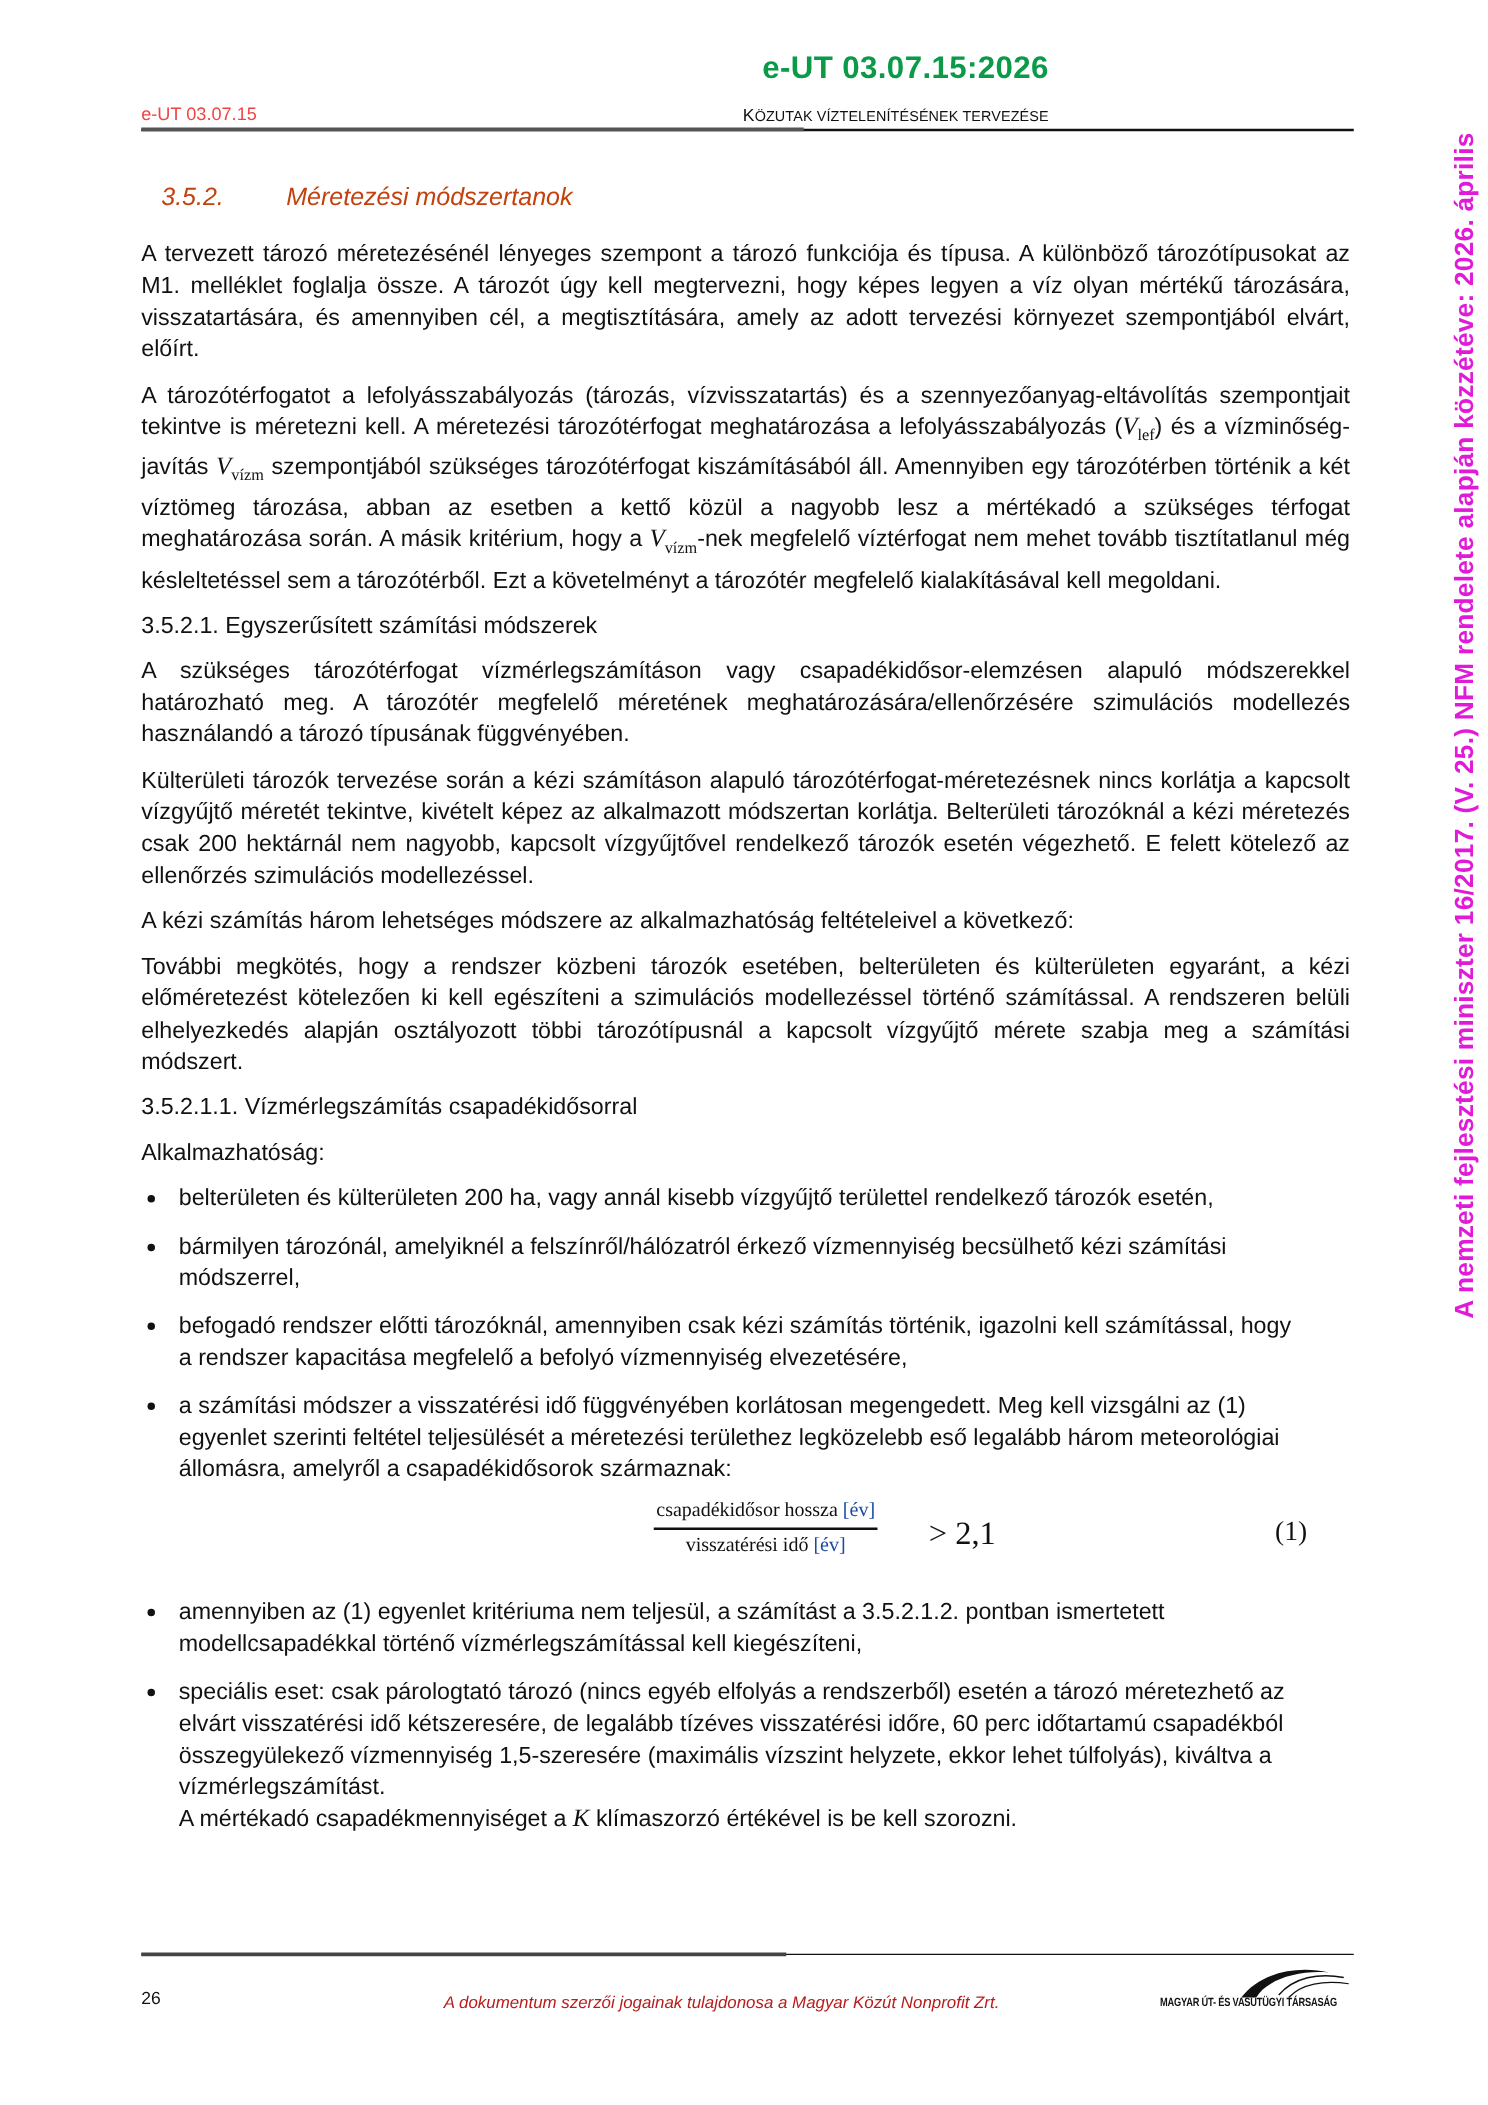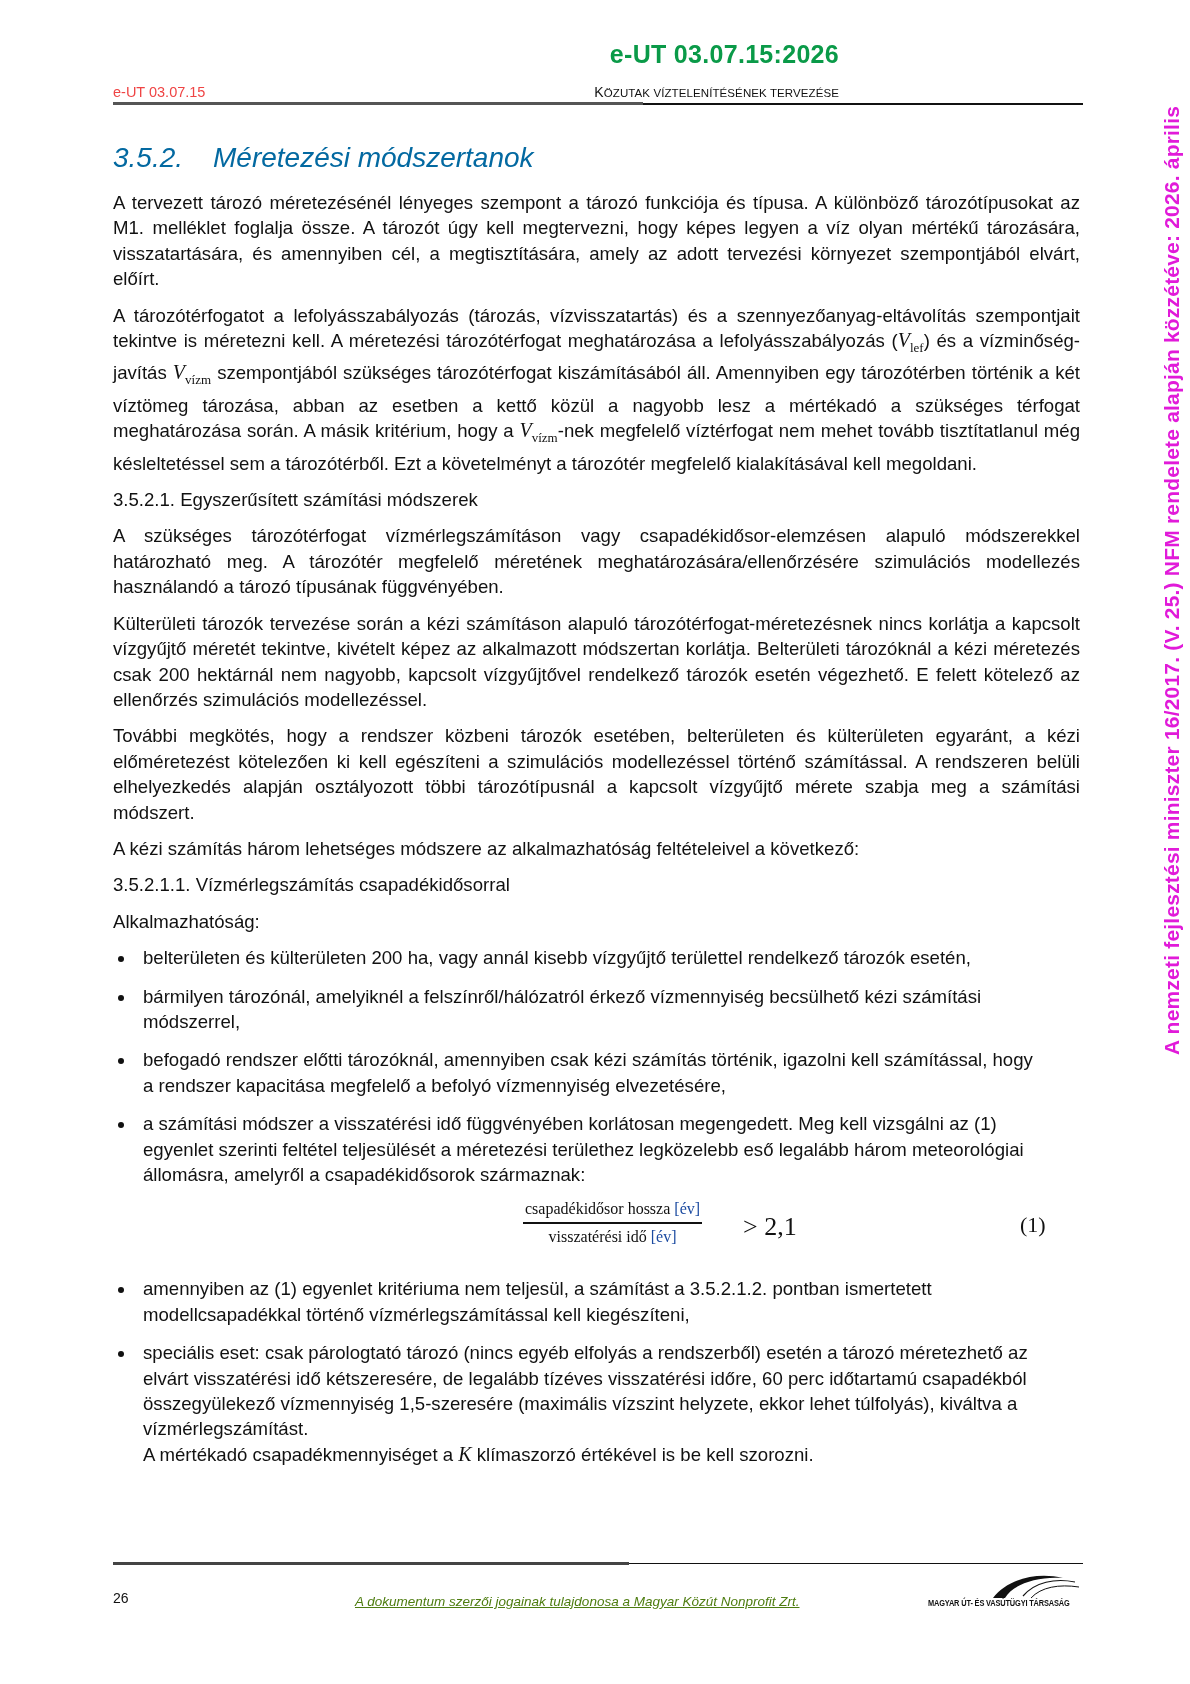--- a/index.html
+++ b/index.html
@@ -9,21 +9,21 @@
 
   .doc-code { position: absolute; right: 107px; top: 40px; font-size: 25px; font-weight: bold;
               color: #0a9a48; letter-spacing: 0.3px; }
   .hdr-left { position: absolute; left: 113px; top: 84px; font-size: 14.5px; color: #ef4444; }
   .hdr-right { position: absolute; right: 107px; top: 84px; font-size: 14px; color: #111; letter-spacing: 0.1px; }
   .hdr-right .sc { font-size: 11.5px; }
   .hdr-rule { position: absolute; left: 113px; width: 970px; top: 103px; height: 2px; background: #111; }
   .hdr-rule::before { content: ""; position: absolute; left: 0; top: -1px; width: 530px; height: 3px; background: #555; }
 
   .content { position: absolute; left: 113px; top: 140px; width: 967px; }
-  .h3 { font-size: 28px; font-style: italic; margin: 0 0 14px 0; line-height: 36px; color: #0369a1; }
+  .h3 { font-size: 20px; font-style: italic; margin: 0 0 14px 16px; line-height: 36px; color: #c2410c; }
   .h3 .num { display: inline-block; width: 100px; }
   p { margin: 0 0 11px 0; font-size: 18.6px; line-height: 25.4px; text-align: justify; }
   .h4 { font-size: 18.6px; line-height: 25.4px; margin: 0 0 11px 0; }
   .math { font-family: "Liberation Serif", serif; font-style: italic; font-size: 20px; }
   .math sub { font-style: normal; font-size: 13px; }
 
   ul.bullets { list-style: none; padding: 0; margin: 0 18px 11px 0; width: 925px; }
   ul.bullets li { position: relative; padding-left: 30px; font-size: 18.6px; line-height: 25.4px; margin-bottom: 13px; }
   ul.bullets li .dot { position: absolute; left: 5px; top: 11px; width: 6px; height: 6px; border-radius: 50%; background: #111; }
 
@@ -31,21 +31,21 @@
   .frac { position: absolute; left: 410px; top: 0; text-align: center; font-size: 16px; }
   .frac .numer { padding: 0 2px 4px 2px; border-bottom: 2px solid #111; white-space: nowrap; }
   .frac .denom { padding-top: 4px; white-space: nowrap; }
   .bracket { color: #1b4aa0; }
   .gt { position: absolute; left: 630px; top: 12px; font-size: 26px; }
   .eqno { position: absolute; left: 907px; top: 12px; font-size: 22px; }
 
   .ftr-rule { position: absolute; left: 113px; width: 970px; top: 1563px; height: 1px; background: #111; }
   .ftr-rule::before { content: ""; position: absolute; left: 0; top: -1px; width: 516px; height: 3px; background: #444; }
   .page-num { position: absolute; left: 113px; top: 1590px; font-size: 14px; color: #111; }
-  .copyright { position: absolute; left: 355px; top: 1594px; font-size: 13.5px; font-style: italic; color: #4d7c0f; text-decoration: underline; }
+  .copyright { position: absolute; left: 355px; top: 1594px; font-size: 13.5px; font-style: italic; color: #b91c1c; }
   .logo { position: absolute; left: 928px; top: 1574px; width: 170px; height: 40px; }
   .logo-text { position: absolute; left: 0; bottom: 6px; font-size: 9.5px; font-weight: bold; letter-spacing: -0.2px;
                white-space: nowrap; color: #111; transform: scaleX(0.78); transform-origin: left bottom; }
 
   .side-banner { position: absolute; left: 1160px; top: 1055px; transform-origin: left top; transform: rotate(-90deg);
                  white-space: nowrap; font-size: 21px; font-weight: bold; color: #e11ad9; letter-spacing: 0.2px; }
 </style>
 </head>
 <body>
 
@@ -60,22 +60,22 @@
     <div class="h3"><span class="num">3.5.2.</span><span>Méretezési módszertanok</span></div>
 
     <p>A tervezett tározó méretezésénél lényeges szempont a tározó funkciója és típusa. A különböző tározótípusokat az M1. melléklet foglalja össze. A tározót úgy kell megtervezni, hogy képes legyen a víz olyan mértékű tározására, visszatartására, és amennyiben cél, a megtisztítására, amely az adott tervezési környezet szempontjából elvárt, előírt.</p>
 
     <p><span>A tározótérfogatot a lefolyásszabályozás (tározás, vízvisszatartás) és a szennyezőanyag-eltávolítás szempontjait tekintve is méretezni kell. A méretezési tározótérfogat meghatározása a lefolyásszabályozás (</span><span class="math"><span>V</span><sub>lef</sub></span><span>) és a vízminőség-javítás </span><span class="math"><span>V</span><sub>vízm</sub></span><span> szempontjából szükséges tározótérfogat kiszámításából áll. Amennyiben egy tározótérben történik a két víztömeg tározása, abban az esetben a kettő közül a nagyobb lesz a mértékadó a szükséges térfogat meghatározása során. A másik kritérium, hogy a </span><span class="math"><span>V</span><sub>vízm</sub></span><span>-nek megfelelő víztérfogat nem mehet tovább tisztítatlanul még késleltetéssel sem a tározótérből. Ezt a követelményt a tározótér megfelelő kialakításával kell megoldani.</span></p>
 
     <div class="h4">3.5.2.1. Egyszerűsített számítási módszerek</div>
 
     <p>A szükséges tározótérfogat vízmérlegszámításon vagy csapadékidősor-elemzésen alapuló módszerekkel határozható meg. A tározótér megfelelő méretének meghatározására/ellenőrzésére szimulációs modellezés használandó a tározó típusának függvényében.</p>
     <p>Külterületi tározók tervezése során a kézi számításon alapuló tározótérfogat-méretezésnek nincs korlátja a kapcsolt vízgyűjtő méretét tekintve, kivételt képez az alkalmazott módszertan korlátja. Belterületi tározóknál a kézi méretezés csak 200 hektárnál nem nagyobb, kapcsolt vízgyűjtővel rendelkező tározók esetén végezhető. E felett kötelező az ellenőrzés szimulációs modellezéssel.</p>
+    <p>A kézi számítás három lehetséges módszere az alkalmazhatóság feltételeivel a következő:</p>
     <p>További megkötés, hogy a rendszer közbeni tározók esetében, belterületen és külterületen egyaránt, a kézi előméretezést kötelezően ki kell egészíteni a szimulációs modellezéssel történő számítással. A rendszeren belüli elhelyezkedés alapján osztályozott többi tározótípusnál a kapcsolt vízgyűjtő mérete szabja meg a számítási módszert.</p>
-    <p>A kézi számítás három lehetséges módszere az alkalmazhatóság feltételeivel a következő:</p>
 
     <div class="h4">3.5.2.1.1. Vízmérlegszámítás csapadékidősorral</div>
     <div class="h4">Alkalmazhatóság:</div>
 
     <ul class="bullets">
       <li><span class="dot"></span><span>belterületen és külterületen 200 ha, vagy annál kisebb vízgyűjtő területtel rendelkező tározók esetén,</span></li>
       <li><span class="dot"></span><span>bármilyen tározónál, amelyiknél a felszínről/hálózatról érkező vízmennyiség becsülhető kézi számítási módszerrel,</span></li>
       <li><span class="dot"></span><span>befogadó rendszer előtti tározóknál, amennyiben csak kézi számítás történik, igazolni kell számítással, hogy a rendszer kapacitása megfelelő a befolyó vízmennyiség elvezetésére,</span></li>
       <li><span class="dot"></span><span>a számítási módszer a visszatérési idő függvényében korlátosan megengedett. Meg kell vizsgálni az (1) egyenlet szerinti feltétel teljesülését a méretezési területhez legközelebb eső legalább három meteorológiai állomásra, amelyről a csapadékidősorok származnak:</span></li>
     </ul>

